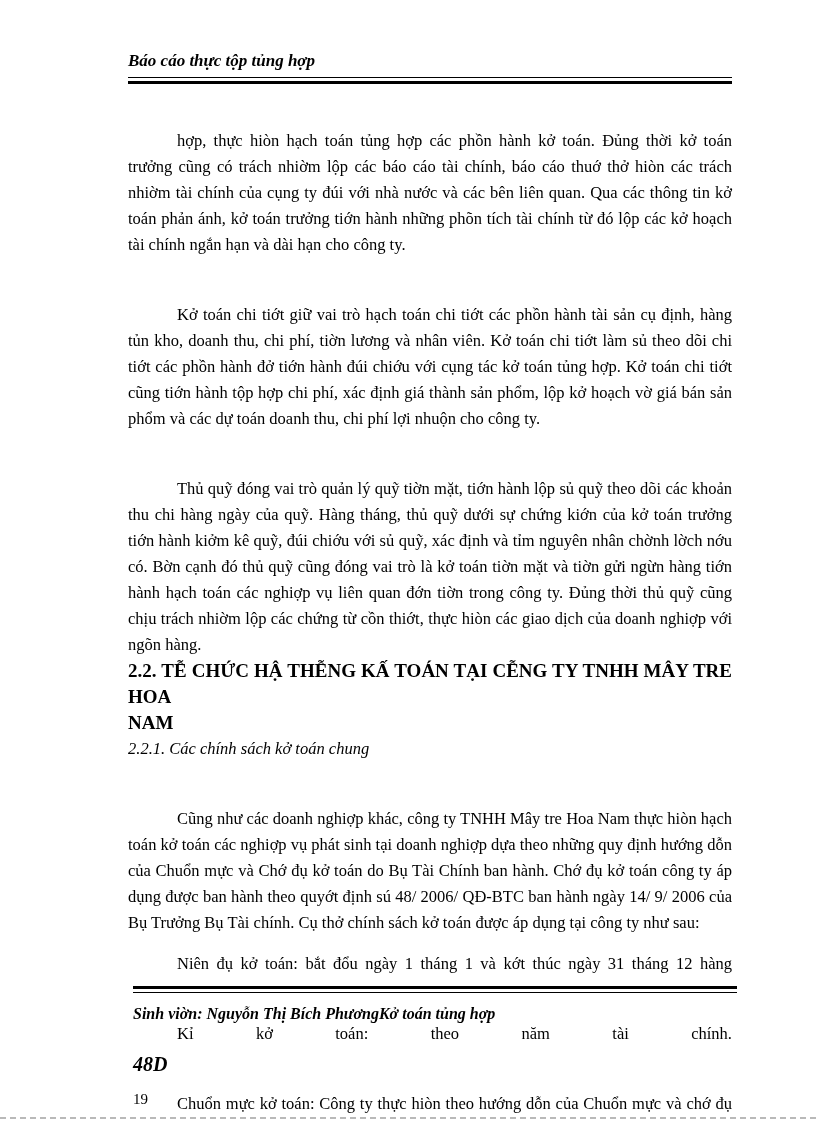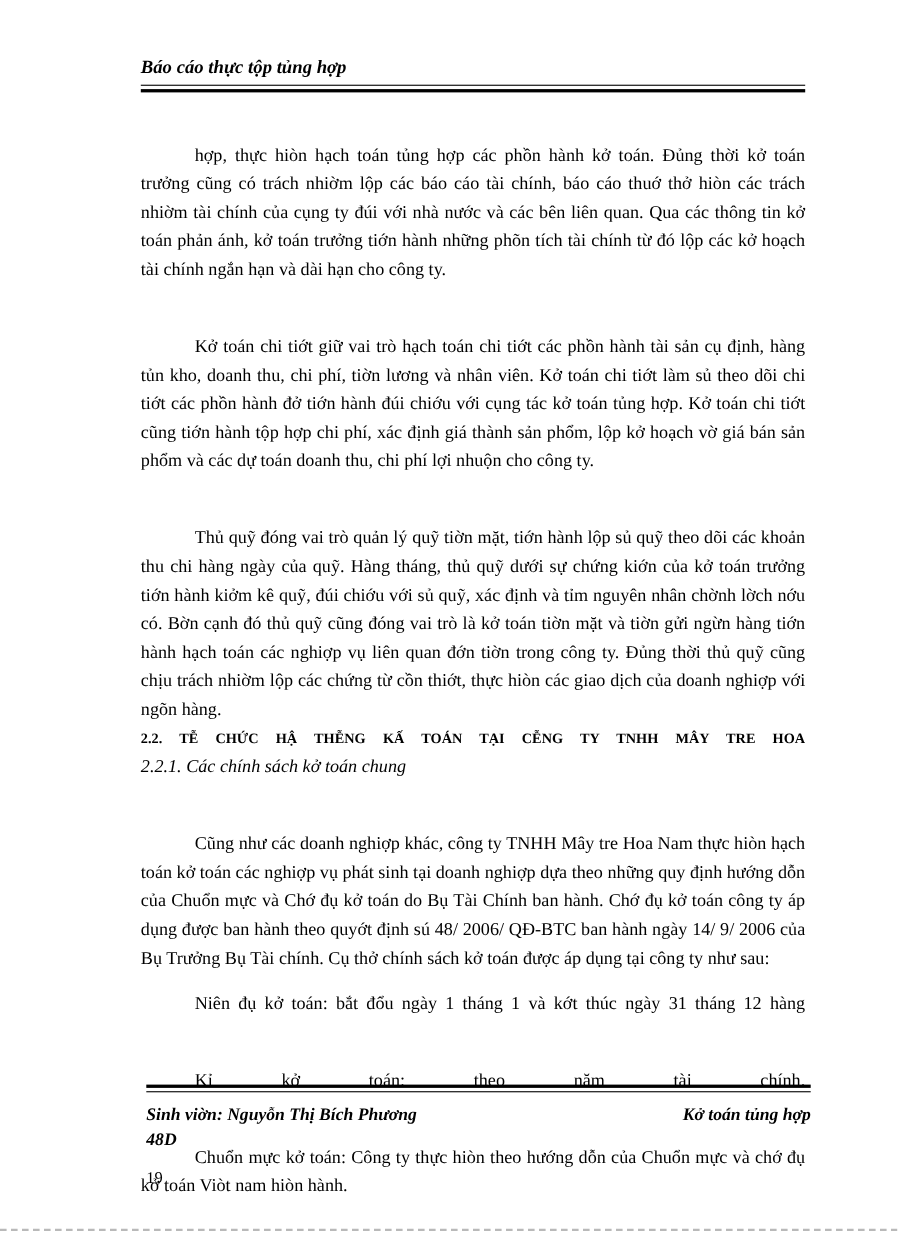--- a/index.html
+++ b/index.html
@@ -53,52 +53,53 @@
   .jl {
     display: block;
     text-align: justify;
     text-align-last: justify;
   }
   .jl-self { text-align-last: justify; }
   .blk { display: block; }
   .indent-line { text-indent: 49px; margin-top: 15px; }
   .h2 {
     margin: 0;
-    font-size: 13px;
+    font-size: 19px;
     font-weight: bold;
     line-height: 26px;
     text-align: justify;
   }
   .h3 {
     margin: 0;
     font-size: 16.5px;
     font-weight: normal;
     font-style: italic;
     line-height: 26px;
   }
   .footer {
     position: absolute;
     left: 133px;
     top: 986px;
     width: 604px;
   }
   .footer-row {
     margin-top: 9px;
     display: flex;
-    justify-content: space-between;
+    justify-content: flex-start;
     font-size: 16px;
     font-style: italic;
     font-weight: bold;
     line-height: 23px;
   }
   .footer-class {
-    font-size: 16px;
+    font-size: 20px;
     font-style: italic;
     font-weight: bold;
     line-height: 23px;
+    margin-top: 28px;
   }
   .page-number {
     margin-top: 13px;
     text-align: left;
     font-size: 15px;
     line-height: 20px;
   }
   .bottom-edge {
     position: absolute;
     left: 0;
@@ -117,20 +118,21 @@
       <div class="rule-double-header"></div>
     </div>
 
     <div class="body-text">
       <p class="para indent">hợp, thực hiòn hạch toán tủng hợp các phồn hành kở toán. Đủng thời kở toán trưởng cũng có trách nhiờm lộp các báo cáo tài chính, báo cáo thuớ thở hiòn các trách nhiờm tài chính của cụng ty đúi với nhà nước và các bên liên quan. Qua các thông tin kở toán phản ánh, kở toán trưởng tiớn hành những phõn tích tài chính từ đó lộp các kở hoạch tài chính ngắn hạn và dài hạn cho công ty.</p>
       <p class="para indent">Kở toán chi tiớt giữ vai trò hạch toán chi tiớt các phồn hành tài sản cụ định, hàng tủn kho, doanh thu, chi phí, tiờn lương và nhân viên. Kở toán chi tiớt làm sủ theo dõi chi tiớt các phồn hành đở tiớn hành đúi chiớu với cụng tác kở toán tủng hợp. Kở toán chi tiớt cũng tiớn hành tộp hợp chi phí, xác định giá thành sản phổm, lộp kở hoạch vờ giá bán sản phổm và các dự toán doanh thu, chi phí lợi nhuộn cho công ty.</p>
       <p class="para indent">Thủ quỹ đóng vai trò quản lý quỹ tiờn mặt, tiớn hành lộp sủ quỹ theo dõi các khoản thu chi hàng ngày của quỹ. Hàng tháng, thủ quỹ dưới sự chứng kiớn của kở toán trưởng tiớn hành kiởm kê quỹ, đúi chiớu với sủ quỹ, xác định và tỉm nguyên nhân chờnh lờch nớu có. Bờn cạnh đó thủ quỹ cũng đóng vai trò là kở toán tiờn mặt và tiờn gửi ngừn hàng tiớn hành hạch toán các nghiợp vụ liên quan đớn tiờn trong công ty. Đủng thời thủ quỹ cũng chịu trách nhiờm lộp các chứng từ cồn thiớt, thực hiòn các giao dịch của doanh nghiợp với ngõn hàng.</p>
 
       <h2 class="h2">
           <span class="jl">2.2. TỄ CHỨC HẬ THỄNG KẤ TOÁN TẠI CỄNG TY TNHH MÂY TRE HOA</span>
+          <span class="blk">NAM</span>
         </h2>
 
       <h3 class="h3">2.2.1. Các chính sách kở toán chung</h3>
 
       <p class="para indent">Cũng như các doanh nghiợp khác, công ty TNHH Mây tre Hoa Nam thực hiòn hạch toán kở toán các nghiợp vụ phát sinh tại doanh nghiợp dựa theo những quy định hướng dỗn của Chuổn mực và Chớ đụ kở toán do Bụ Tài Chính ban hành. Chớ đụ kở toán công ty áp dụng được ban hành theo quyớt định sú 48/ 2006/ QĐ-BTC ban hành ngày 14/ 9/ 2006 của Bụ Trưởng Bụ Tài chính. Cụ thở chính sách kở toán được áp dụng tại công ty như sau:</p>
 
       <p class="para">
           <span class="jl indent-line">Niên đụ kở toán: bắt đổu ngày 1 tháng 1 và kớt thúc ngày 31 tháng 12 hàng</span>
         </p>
 

